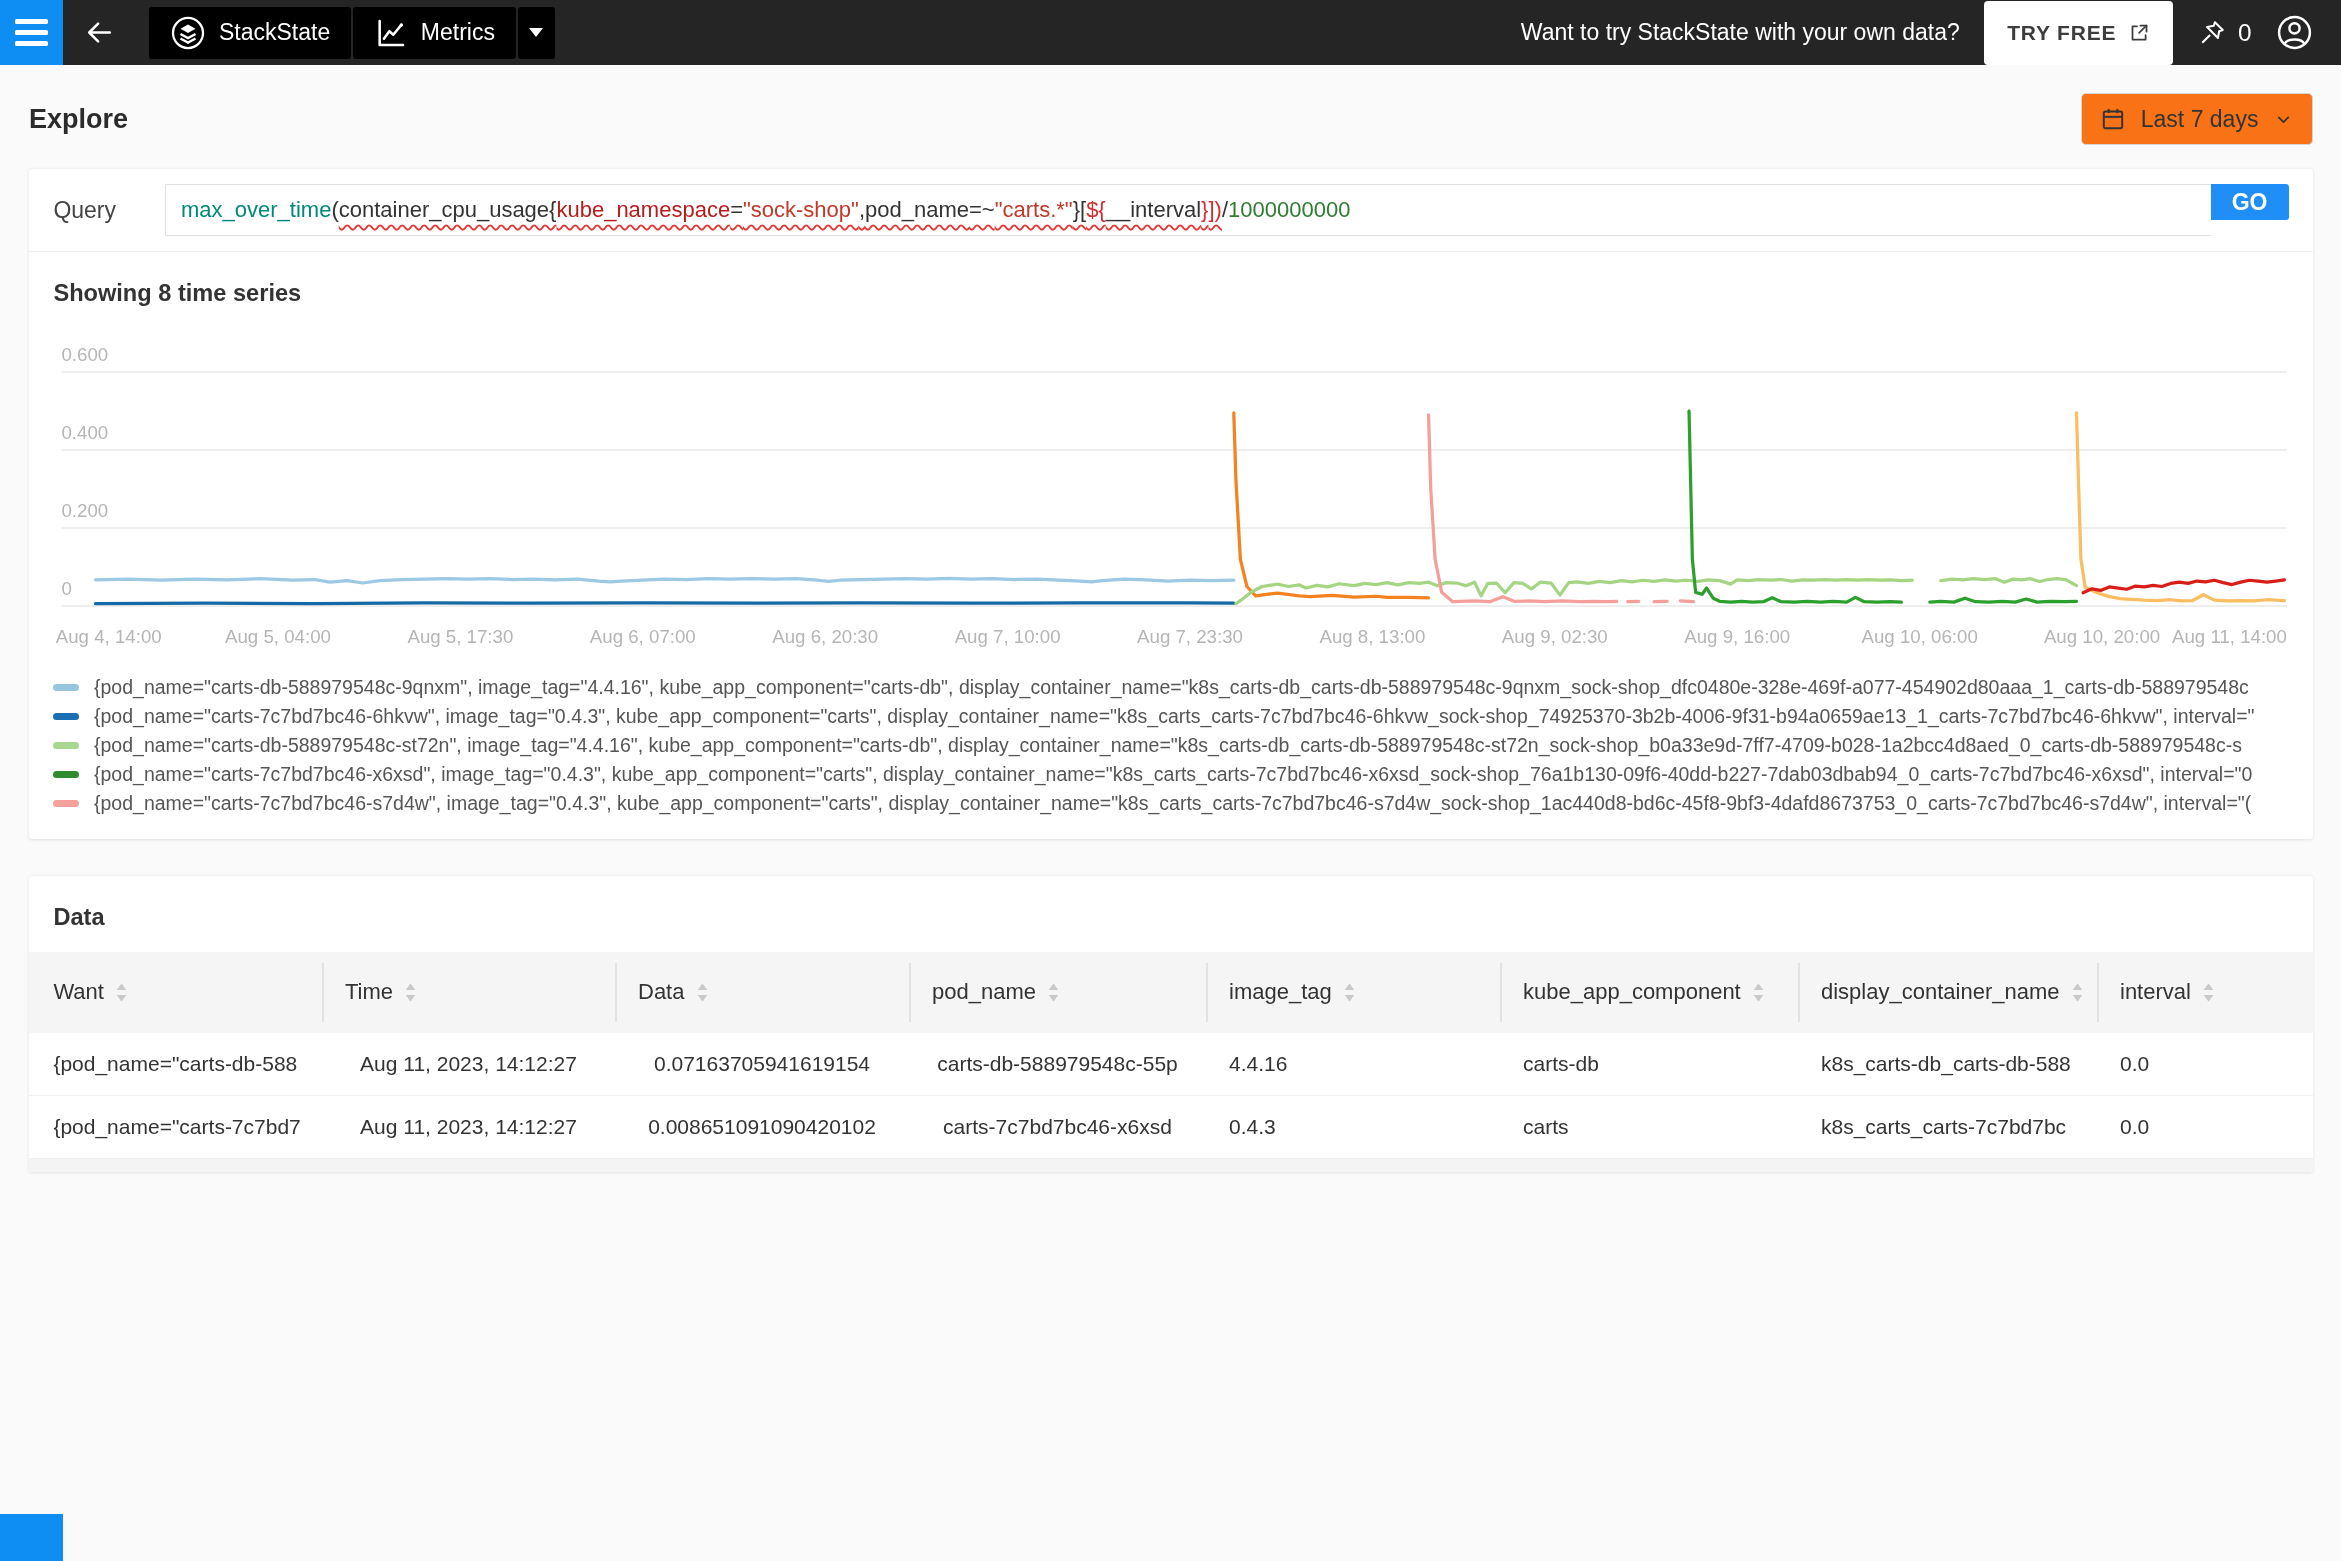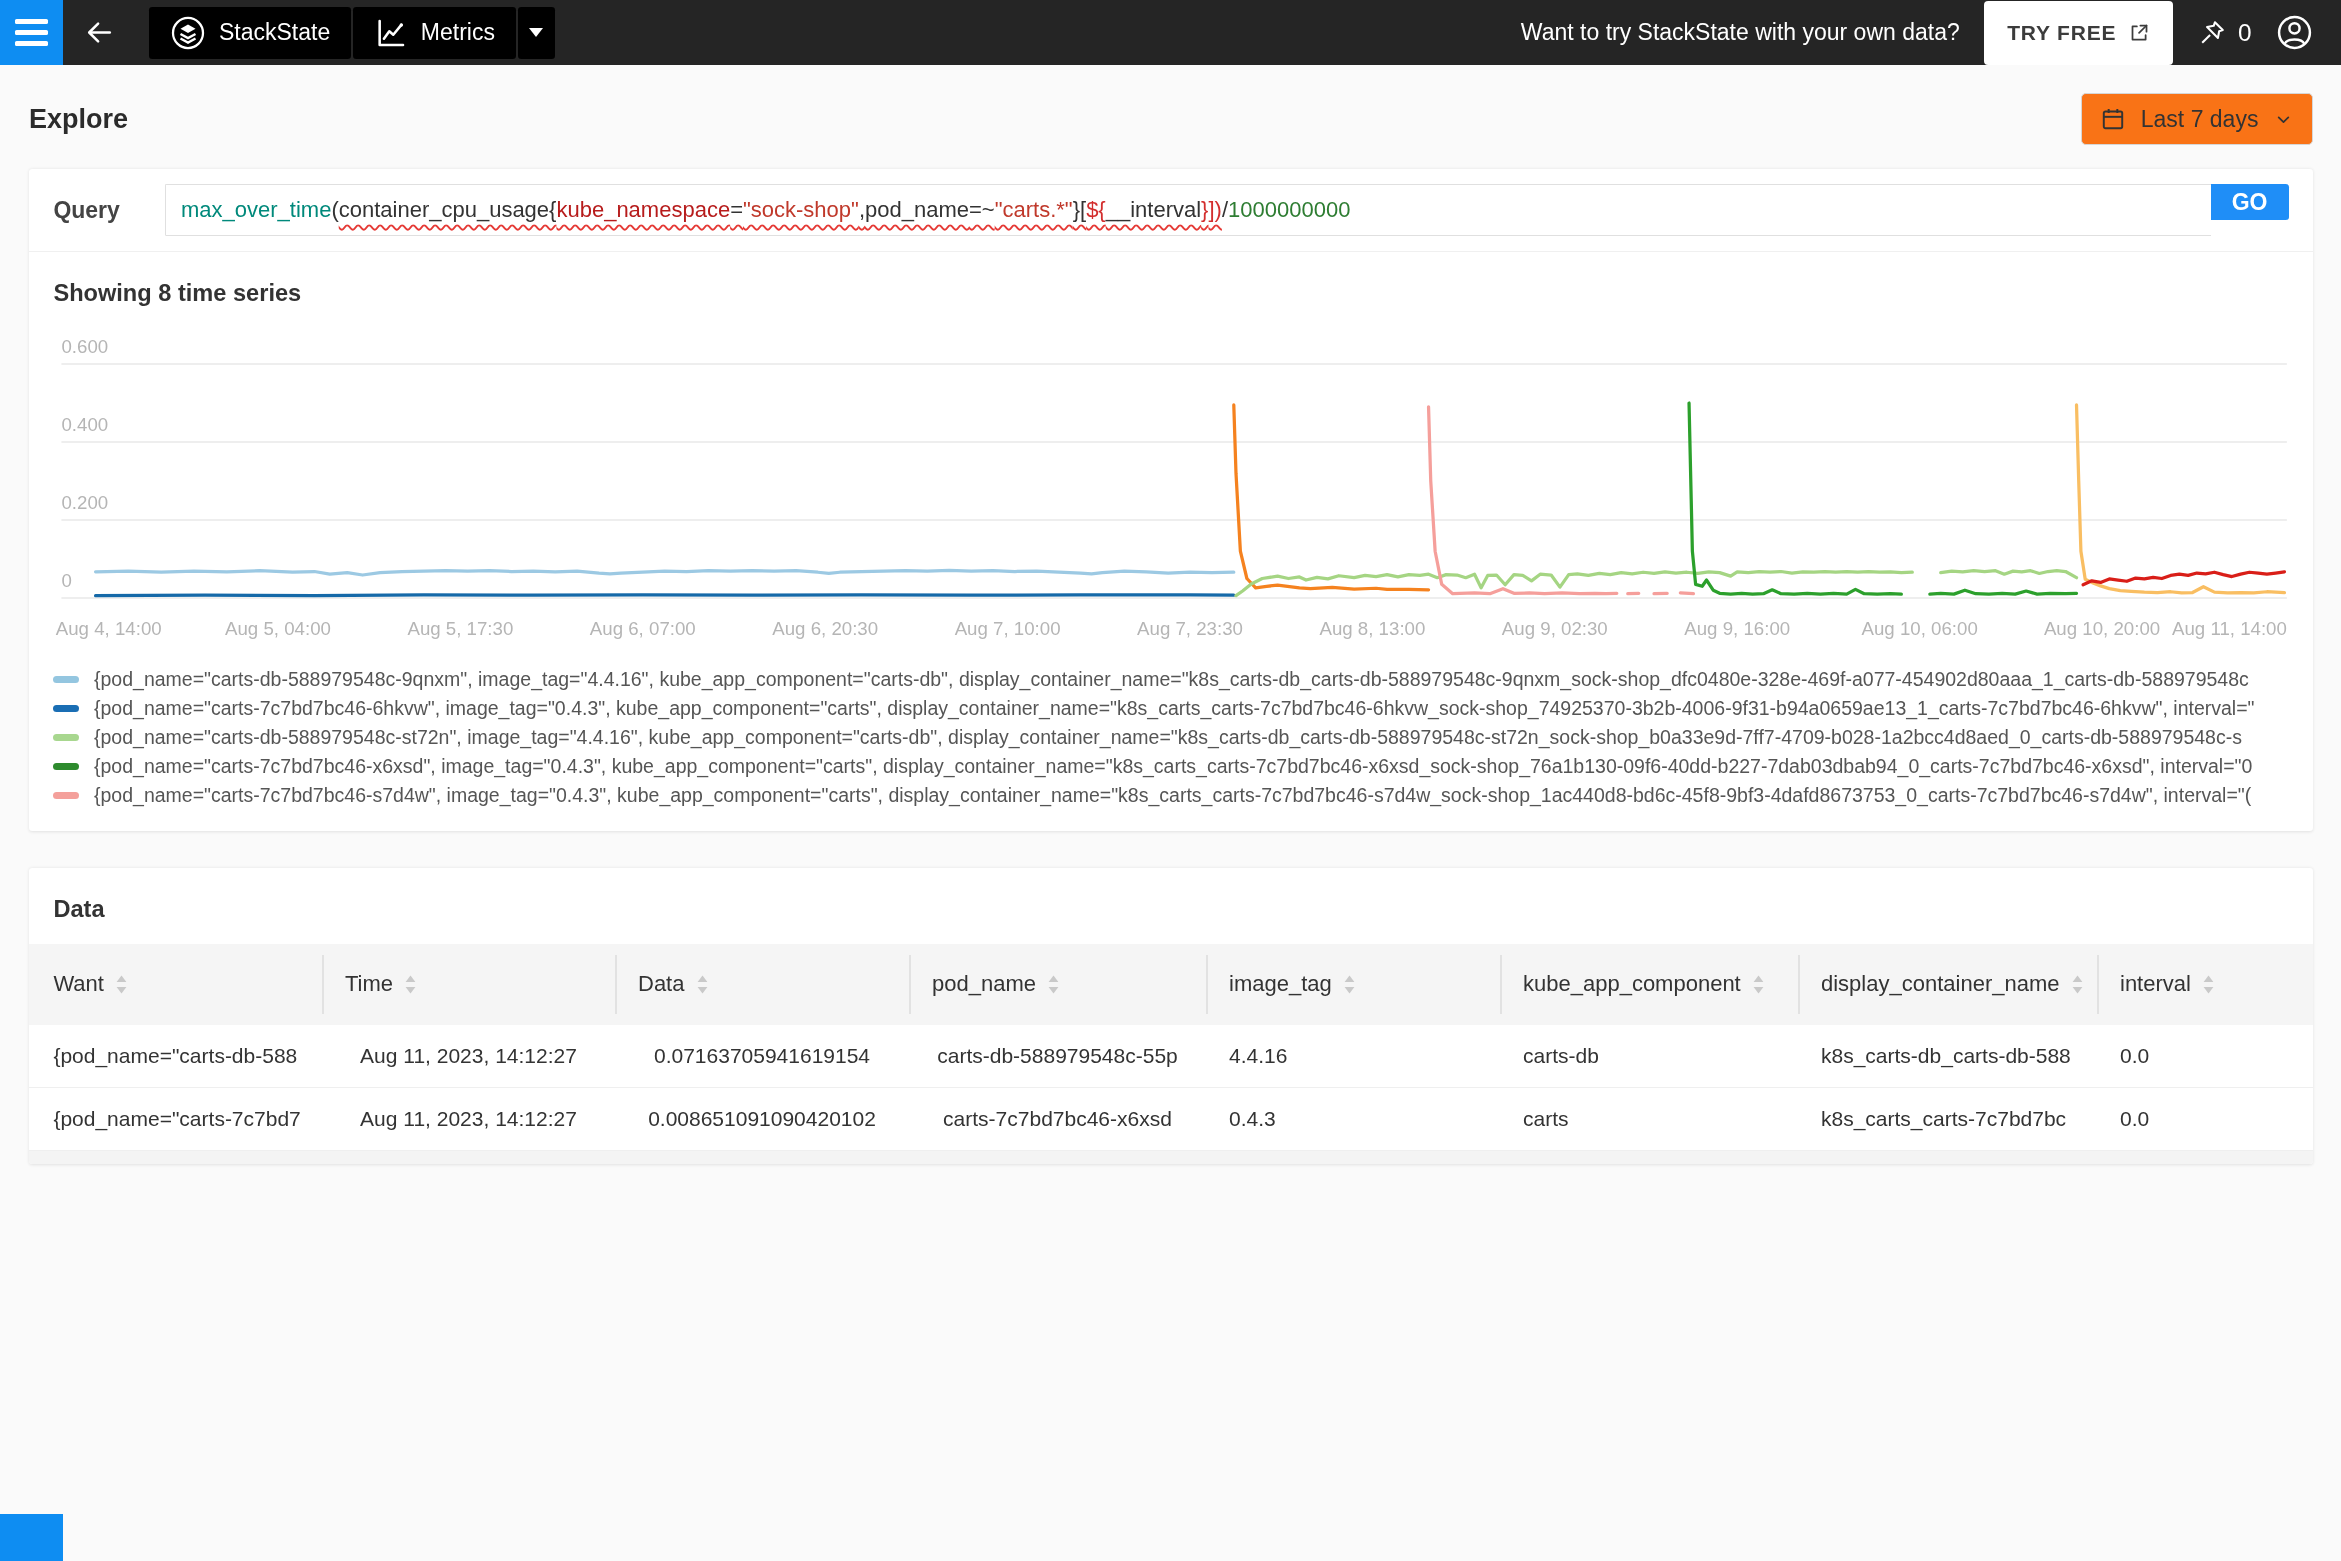--- a/index.html
+++ b/index.html
@@ -27,35 +27,35 @@
   
   .page-header { display:flex; align-items:center; padding:28px 29px 24.4px 29px; }
   .page-title { font-size:27px; font-weight:bold; color:#2b2b2b; }
   .daterange-btn { margin-left:auto; background:#f97316; border:1.6px solid #d6d6d6; border-radius:4.9px;
     height:52px; display:flex; align-items:center; gap:14.6px; padding:0 18px; font-size:23px; color:#333; }
 
   .card { background:#fff; margin:0 29px; border-radius:3.3px; box-shadow:0 0.8px 3.3px rgba(0,0,0,0.10); }
 
   
   .query-row { display:flex; align-items:center; padding:16.3px 24.4px; height:83px; border-bottom:1.6px solid #f0f0f0; }
-  .query-label { width:112px; font-size:23px; color:#444; flex:none;font-weight:bold; }
+  .query-label { width:112px; font-size:23px; color:#444; flex:none; }
   .query-input-wrap { flex:1; display:flex; height:52px; }
   .query-input { flex:1; border:1.6px solid #e0e0e0; border-right:none; border-radius:1.6px 0 0 1.6px;
     background:#fff; display:flex; align-items:center; padding:0 14.6px; overflow:hidden; white-space:nowrap;
     font-family:Liberation Sans, sans-serif; font-size:22px; }
   .go-btn { width:78px; height:36px; background:#1f8ef7; color:#fff; border:none; border-radius:0 3.3px 3.3px 0;
     font-size:23px; font-weight:bold; font-family:"Liberation Sans", sans-serif; }
   .q-fn{color:#00897b;} .q-plain{color:#333;} .q-label{color:#b71c1c;} .q-string{color:#c0392b;}
   .q-red{color:#d32f2f;} .q-number{color:#2e7d32;}
   .q-sq{ text-decoration:underline; text-decoration-style:wavy; text-decoration-color:#e53935;
     text-decoration-thickness:1.6px; text-underline-offset:7.3px; }
 
   
   .chart-section { padding:28px 24.4px 21px 24.4px; }
-  .chart-title { font-size:23.6px; font-weight:bold; color:#333; margin-bottom:18px; }
+  .chart-title { font-size:23.6px; font-weight:bold; color:#333; margin-bottom:26px; }
   #chart-svg { display:block; }
   #chart-svg text { font-family:"Liberation Sans", sans-serif; }
   .legend { margin-top:14.6px; }
   .legend-item { display:flex; align-items:center; gap:14.6px; height:29px; white-space:nowrap; overflow:hidden; }
   .legend-dash { width:26px; height:7.3px; border-radius:4.1px; flex:none; }
   .legend-text { font-size:19.5px; color:#555; }
 
   
   .data-card { margin-top:37px; padding:0; overflow:hidden; }
   .data-title { font-size:23.6px; font-weight:bold; color:#333; padding:28px 24.4px 21px 24.4px; }

